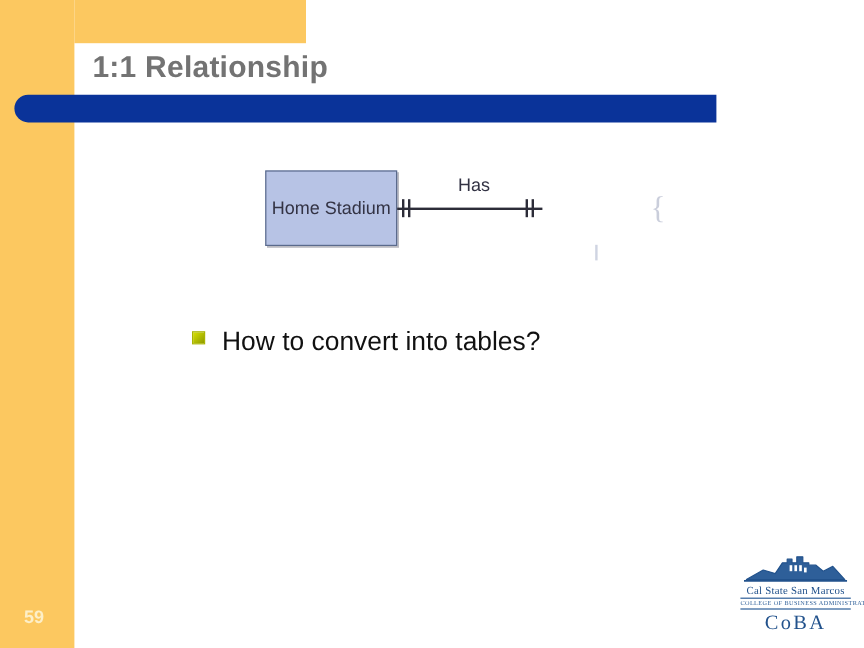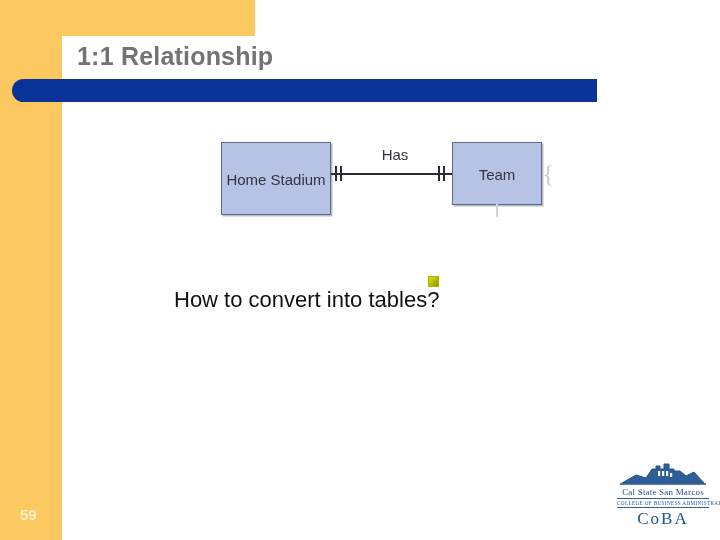--- a/index.html
+++ b/index.html
@@ -80,21 +80,21 @@
     text-align: center;
     font-size: 15px;
     color: #333344;
     font-family: "Liberation Sans", sans-serif;
     white-space: nowrap;
   }
   #entity-home-stadium {
     left: 6px;
     top: 12px;
     width: 110px;
-    height: 73px;
+    height: 63px;
   }
   #entity-team {
     left: 237px;
     top: 12px;
     width: 90px;
     height: 63px;
   }
   .rel-line {
     position: absolute;
     left: 116px;
@@ -145,22 +145,21 @@
     height: 13px;
     background: #cfd4e2;
   }
 
   
   .bullet-row {
     position: absolute;
     left: 160px;
     top: 272px;
     display: flex;
-    align-items: flex-end;
-    flex-direction: column;
+    align-items: flex-start;
   }
   .bullet-marker {
     width: 11px;
     height: 11px;
     background: linear-gradient(135deg, #d8e000 0%, #b7c200 45%, #8f9a00 100%);
     border: 1px solid #a9b400;
     box-sizing: border-box;
     flex: 0 0 auto;
     margin-top: 4px;
   }
@@ -238,23 +237,20 @@
     </div>
 
     <div class="rel-line"></div>
     <div class="tick" id="tick-left-1"></div>
     <div class="tick" id="tick-left-2"></div>
     <div class="tick" id="tick-right-1"></div>
     <div class="tick" id="tick-right-2"></div>
 
     <div class="rel-label">Has</div>
 
-    <div class="entity-box" id="entity-team">
-      <div class="entity-label">Team</div>
-    </div>
 
     <div class="ghost-crowsfoot">{</div>
     <div class="ghost-stem"></div>
   </div>
 
   <div class="bullet-row">
     <div class="bullet-marker"></div>
     <div class="bullet-text">How to convert into tables?</div>
   </div>
 

